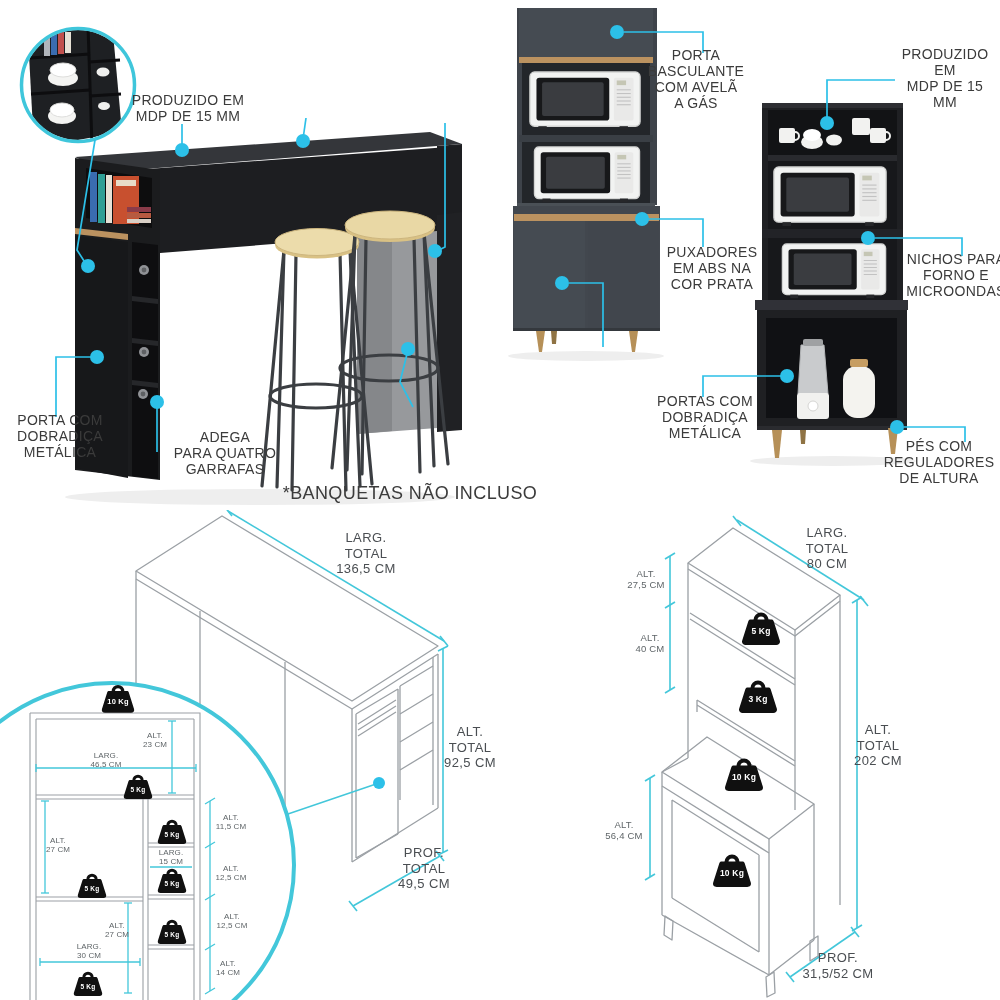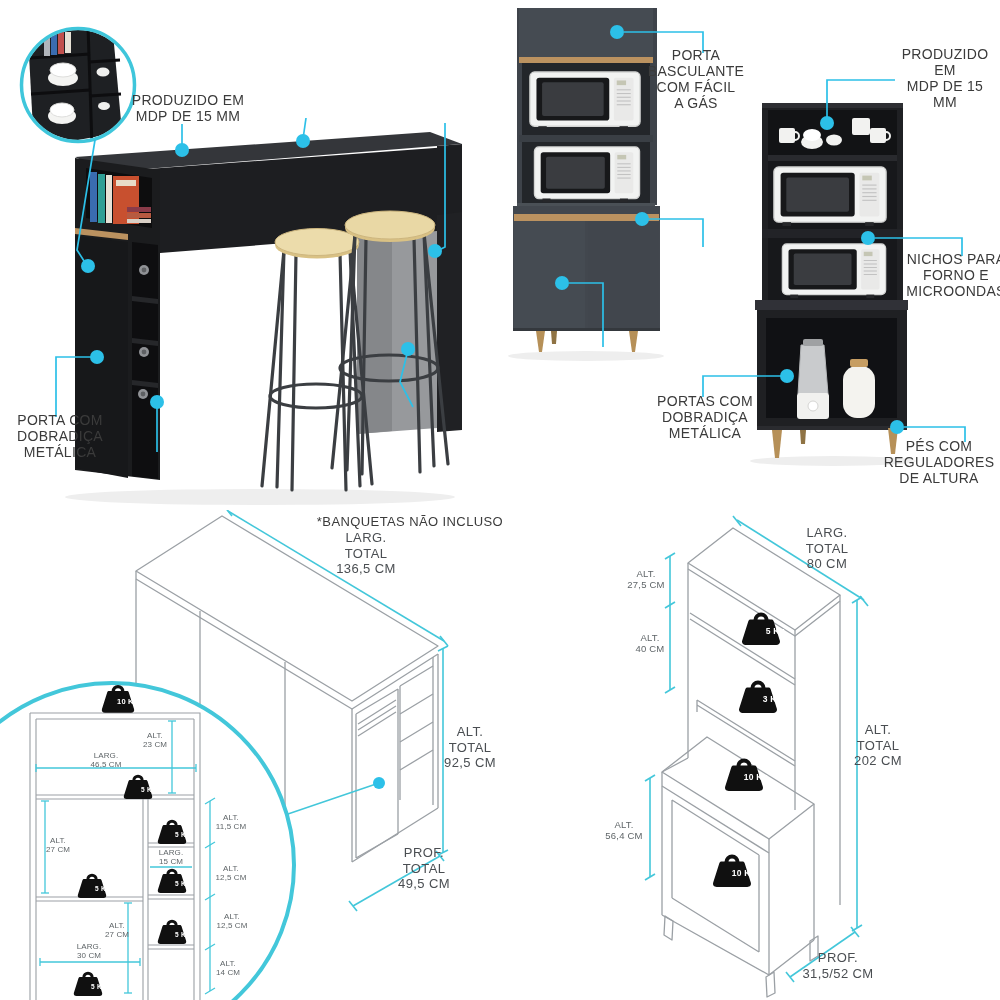--- a/index.html
+++ b/index.html
@@ -4,28 +4,28 @@
 <style>
   html,body{margin:0;padding:0;background:#fff;}
   .canvas{position:relative;width:1000px;height:1000px;background:#fff;overflow:hidden;
           font-family:"Liberation Sans", sans-serif;}
   svg.layer{position:absolute;top:0;left:0;}
   #top-layer{top:0;}
   #bottom-layer{top:510px;}
   .label{position:absolute;transform:translate(-50%,-50%);text-align:center;
          white-space:pre-line;color:#3b3b3b;letter-spacing:.3px;}
   .callout{font-size:14px;line-height:1.14;}
-  .footnote{font-size:13px;letter-spacing:.4px;margin-top:28px;}
+  .footnote{font-size:18px;letter-spacing:.4px;}
   .dim-big{font-size:13px;line-height:1.2;color:#4a4e52;letter-spacing:.4px;}
   .dim-small{font-size:8px;line-height:1.12;color:#5f6568;letter-spacing:.1px;}
   .dim-small-r{font-size:9.5px;line-height:1.15;color:#5f6568;letter-spacing:.2px;}
   .weight{position:absolute;transform:translate(-50%,-50%);}
   .weight svg{display:block;width:100%;height:100%;}
   .weight .wlabel{position:absolute;left:0;right:0;top:57%;transform:translateY(-50%);
-         text-align:right;color:#fff;font-weight:bold;letter-spacing:.2px;}
+         text-align:center;color:#fff;font-weight:bold;letter-spacing:.2px;}
   .w-s{width:36px;height:26px;}  .w-s .wlabel{font-size:6.5px;}
   .w-m{width:41px;height:29px;}  .w-m .wlabel{font-size:7.5px;}
   .w-l{width:48px;height:34px;}  .w-l .wlabel{font-size:8.5px;}
 </style>
 </head>
 <body>
 
 <div class="canvas">
 
   <svg id="top-layer" class="layer" width="1000" height="510" viewBox="0 0 1000 510">
@@ -343,26 +343,32 @@
       <line x1="851" y1="927" x2="859" y2="937"></line>
         <line x1="786" y1="972" x2="794" y2="982"></line>
     </g>
   </svg>
 
   <div class="label callout" style="left:188px;top:109px">PRODUZIDO EM
 MDP DE 15 MM</div>
   <div class="label callout" style="left:60px;top:437px">PORTA COM
 DOBRADIÇA
 METÁLICA</div>
+  <div class="label callout" style="left:225px;top:454px">ADEGA
+PARA QUATRO
+GARRAFAS</div>
   <div class="label footnote" style="left:410px;top:493px">*BANQUETAS NÃO INCLUSO</div>
 
   <div class="label callout" style="left:696px;top:80px">PORTA
 BASCULANTE
-COM FÁCIL
+COM AVELÃ
 A GÁS</div>
+  <div class="label callout" style="left:712px;top:269px">PUXADORES
+EM ABS NA
+COR PRATA</div>
 
   <div class="label callout" style="left:945px;top:79px">PRODUZIDO EM
 MDP DE 15 MM</div>
   <div class="label callout" style="left:956px;top:276px">NICHOS PARA
 FORNO E
 MICROONDAS</div>
   <div class="label callout" style="left:705px;top:418px">PORTAS COM
 DOBRADIÇA
 METÁLICA</div>
   <div class="label callout" style="left:939px;top:463px">PÉS COM

